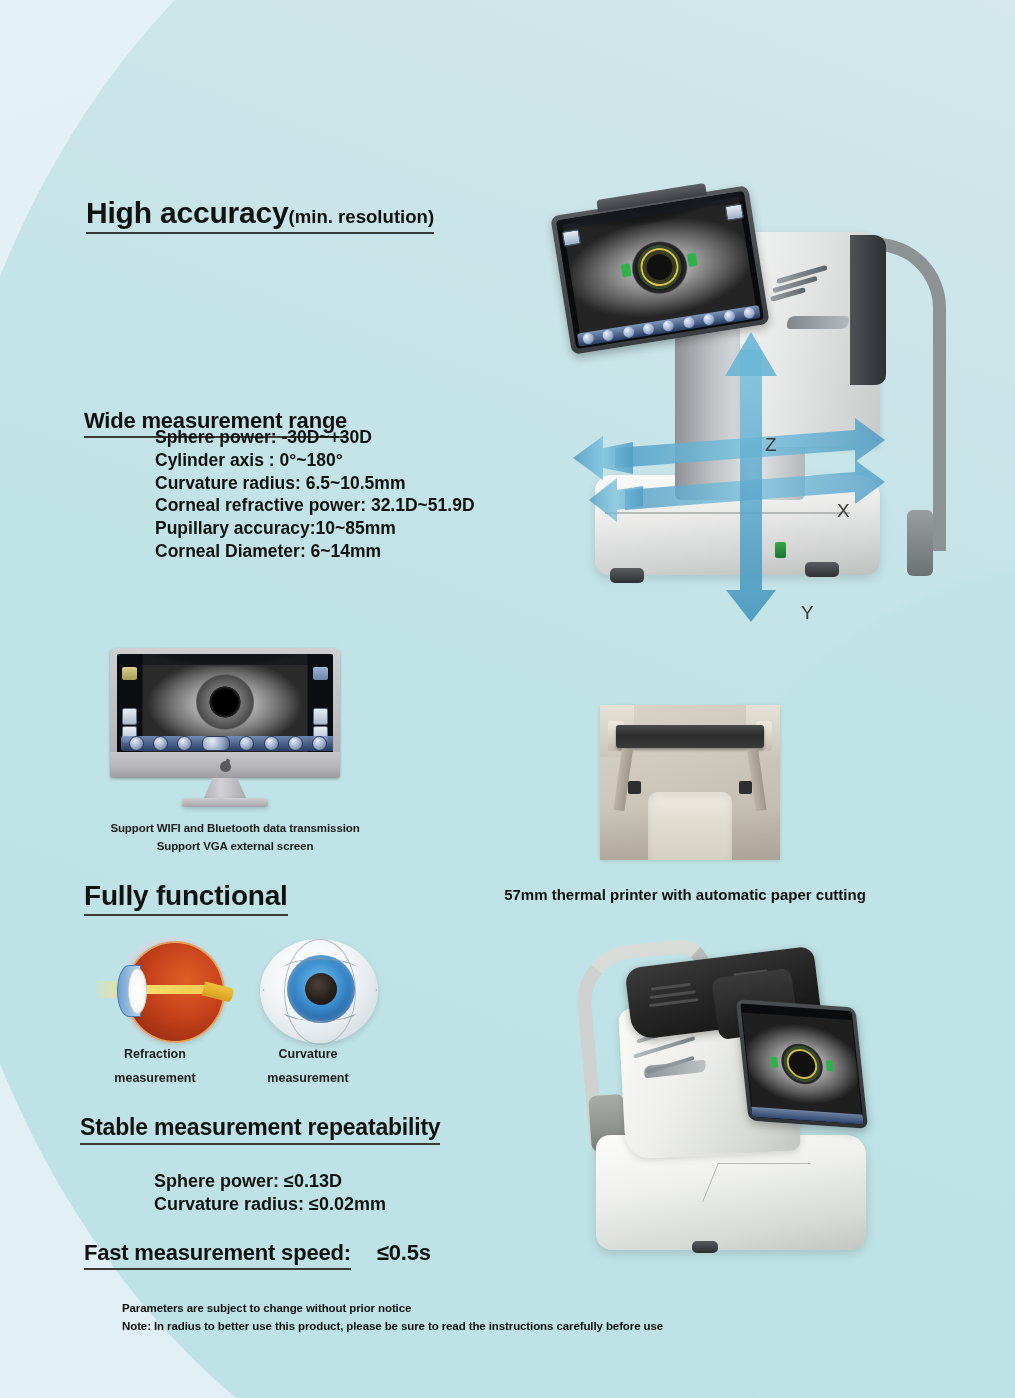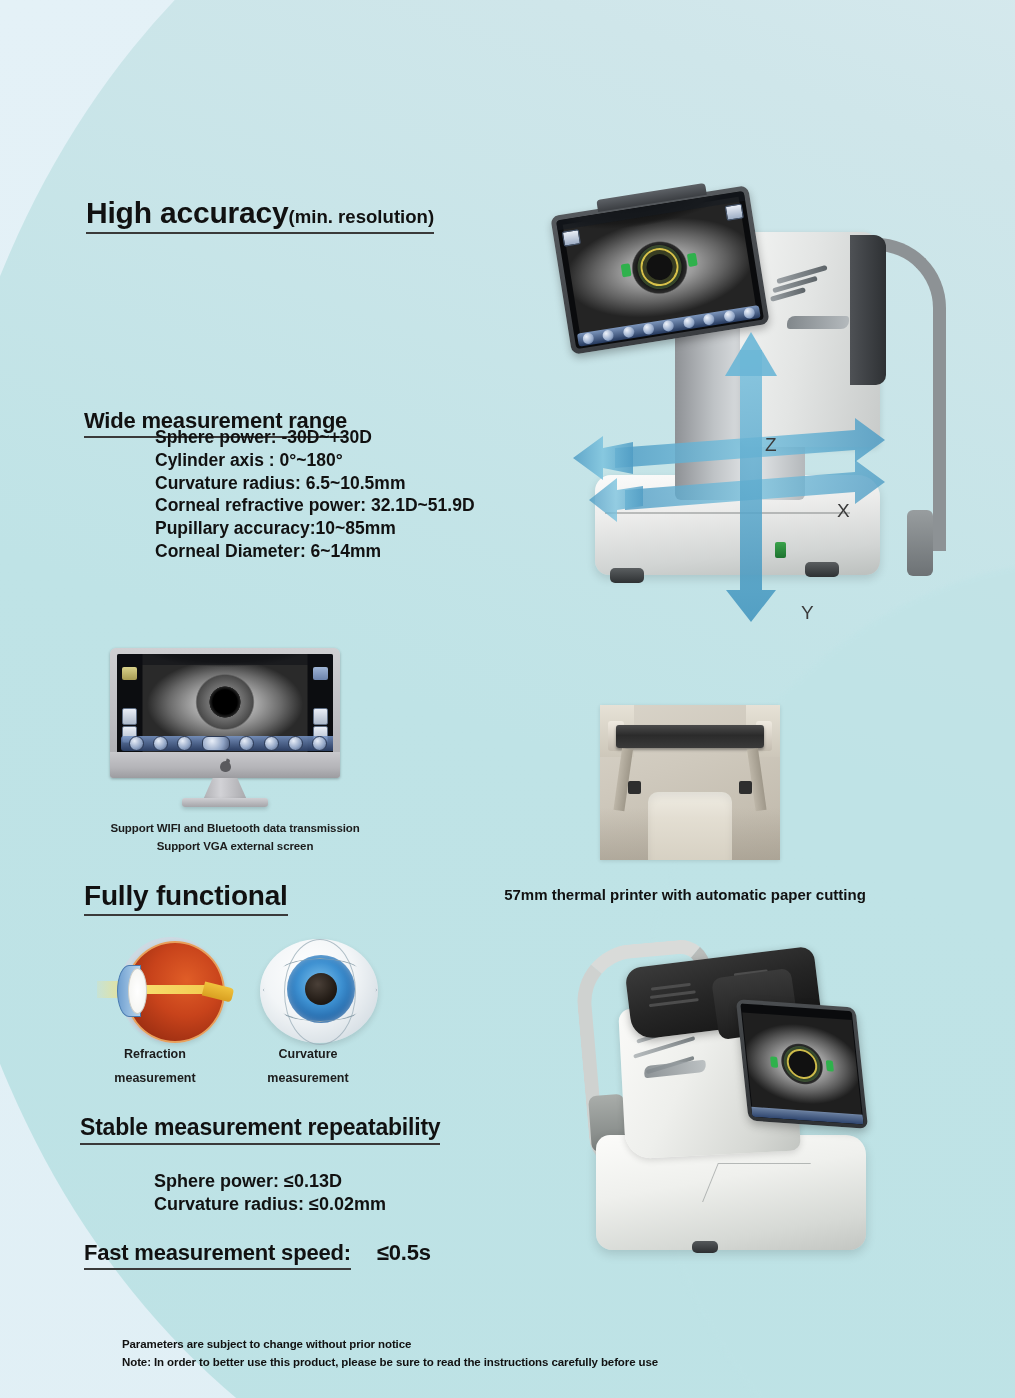--- a/index.html
+++ b/index.html
@@ -749,18 +749,18 @@
 
   <div class="speclist" style="left:154px;top:1170px;font-size:18px;">
     <div>Sphere power: ≤0.13D</div>
     <div>Curvature radius: ≤0.02mm</div>
   </div>
 
   <div class="heading" style="left:84px;top:1240px;font-size:22px;">
     <span class="ul">Fast measurement speed:</span><span style="display:inline-block;width:26px;"></span><span>≤0.5s</span>
   </div>
 
-  <div class="footer" style="left:122px;top:1300px;margin-top:36px;">
+  <div class="footer" style="left:122px;top:1300px;">
     <div>Parameters are subject to change without prior notice</div>
-    <div>Note: In order to better use this product, please be sure to read the instructions carefully before use</div>
+    <div>Note: In radius to better use this product, please be sure to read the instructions carefully before use</div>
   </div>
 
 </div>
 
 </body></html>

